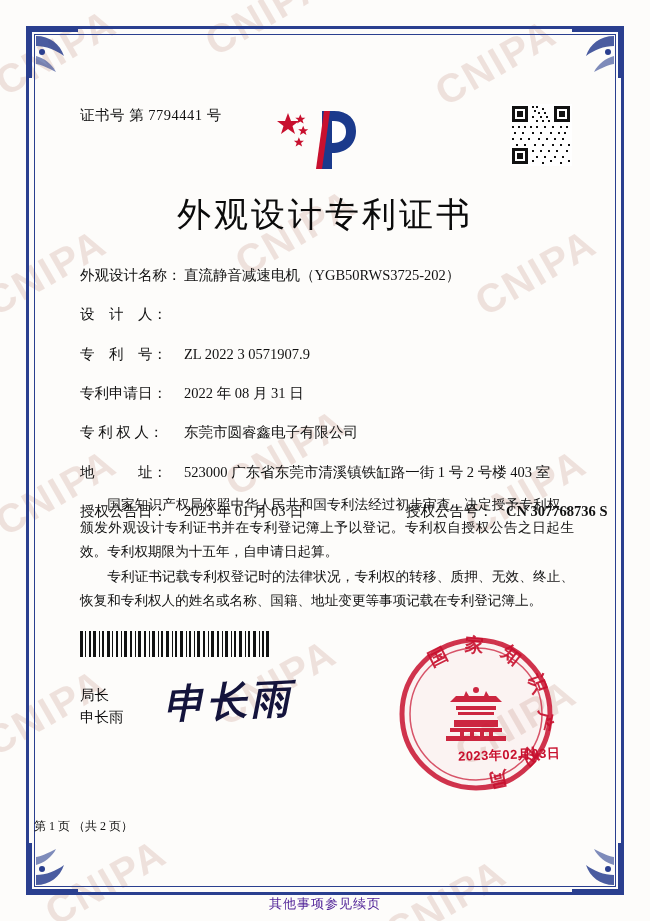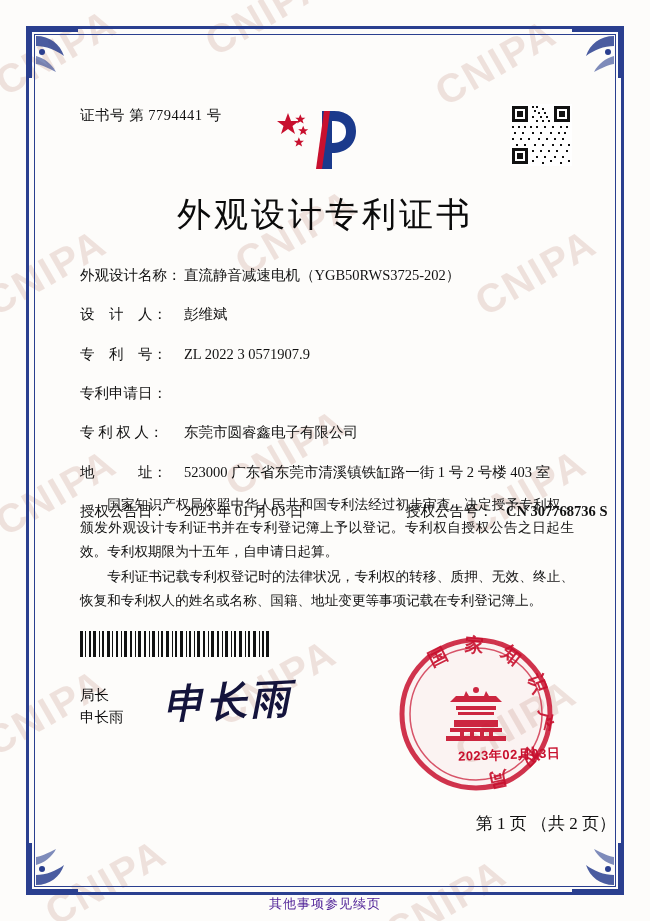--- a/index.html
+++ b/index.html
@@ -219,22 +219,22 @@
     letter-spacing: .5px;
     z-index: 8;
     transform: rotate(-2deg);
     font-weight: bold;
   }
 
   .page-no {
     position: absolute;
     left: 0; right: 0;
     bottom: 52px;
-    text-align: right;
-    font-size: 17px;
+    text-align: left;
+    font-size: 12px;
     color: #111;
   }
 
   .footer-note {
     position: absolute;
     left: 0; right: 0;
     bottom: -26px;
     text-align: center;
     font-size: 13px;
     color: #4c1d95;
@@ -392,28 +392,28 @@
 
     <div class="title">外观设计专利证书</div>
 
     <div class="fields">
       <div class="field-row">
         <span class="field-label">外观设计名称：</span>
         <span class="field-value">直流静音减速电机（YGB50RWS3725-202）</span>
       </div>
       <div class="field-row">
         <span class="field-label">设　计　人：</span>
-        <span class="field-value">彭维斌</span>
       </div>
       <div class="field-row">
         <span class="field-label">专　利　号：</span>
         <span class="field-value">ZL 2022 3 0571907.9</span>
       </div>
       <div class="field-row">
         <span class="field-label">专利申请日：</span>
+        <span class="field-value">2022 年 08 月 31 日</span>
       </div>
       <div class="field-row">
         <span class="field-label">专 利 权 人：</span>
         <span class="field-value">东莞市圆睿鑫电子有限公司</span>
       </div>
       <div class="field-row">
         <span class="field-label">地　　　址：</span>
         <span class="field-value">523000  广东省东莞市清溪镇铁缸路一街 1 号 2 号楼 403 室</span>
       </div>
       <div class="field-row two">

